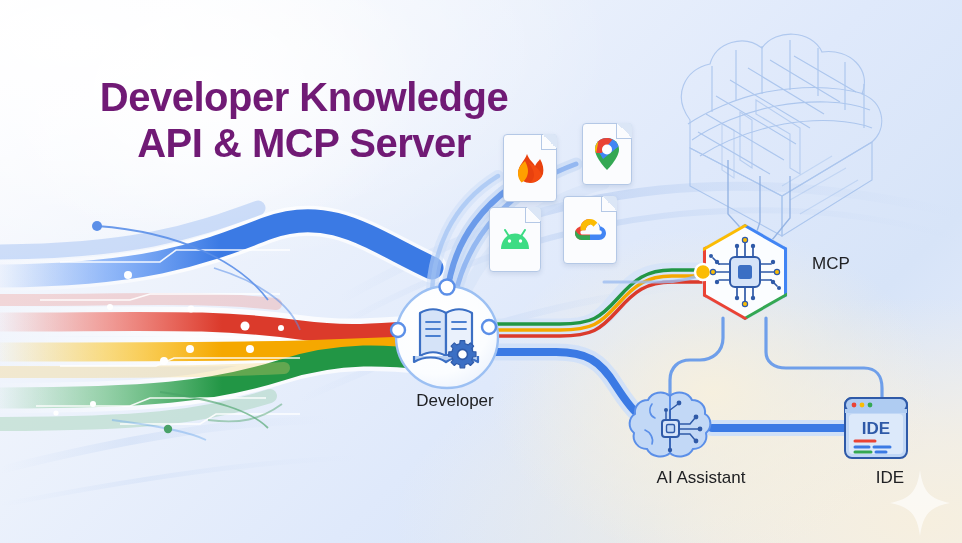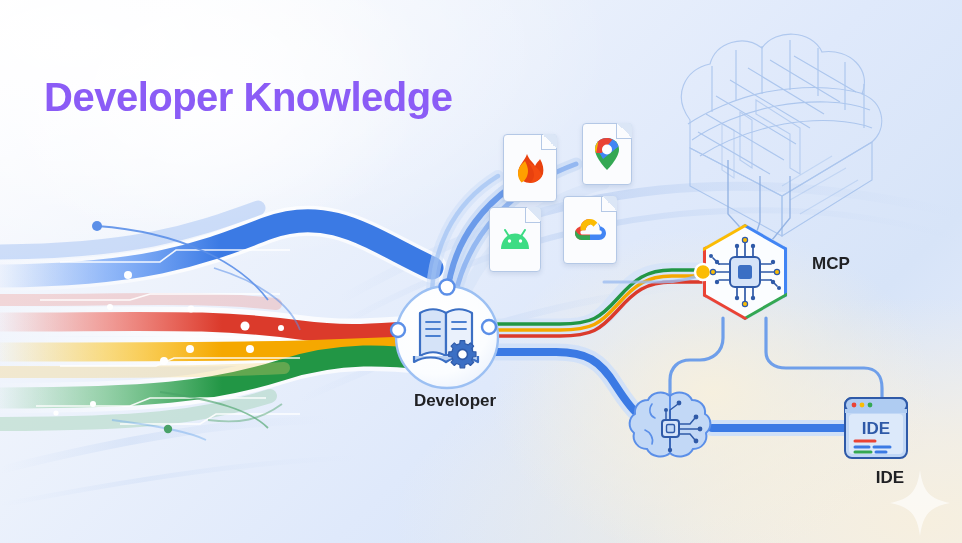--- a/index.html
+++ b/index.html
@@ -19,25 +19,25 @@
   }
   .bg-warm{position:absolute;right:-60px;bottom:-80px;width:620px;height:460px;
     background:radial-gradient(closest-side, rgba(247,240,222,0.95), rgba(247,240,222,0.0) 72%);}
   .bg-cool-tl{position:absolute;left:-120px;top:-140px;width:640px;height:460px;
     background:radial-gradient(closest-side, rgba(255,255,255,0.95), rgba(255,255,255,0.0) 70%);}
 
   svg.layer{position:absolute;left:0;top:0;width:962px;height:543px;overflow:visible;}
 
   
   .headline{position:absolute;left:44px;top:74px;width:520px;
-    font-size:40px;line-height:1.16;font-weight:700;color:#8b5cf6;letter-spacing:-0.5px;}
+    font-size:40px;line-height:1.16;font-weight:700;color:#701a75;letter-spacing:-0.5px;text-align:center;}
   .headline .l2{display:block;}
 
   
-  .label{position:absolute;text-align:center;color:#202124;font-weight:700;}
+  .label{position:absolute;text-align:center;color:#202124;font-weight:400;}
   .label.api{left:340px;top:390px;width:230px;font-size:17px;line-height:1.32;text-align:center;}
   .label.mcp{left:812px;top:253px;width:130px;font-size:17px;line-height:1.34;text-align:left;}
   .label.ai{left:616px;top:468px;width:170px;font-size:17px;}
   .label.ide{left:820px;top:468px;width:140px;font-size:17px;}
 
   
   .doccard{position:absolute;background:#fbfcfe;border:1.4px solid #b4c8e6;border-radius:4px;
     box-shadow:0 2px 5px rgba(40,70,120,0.13);display:flex;align-items:center;justify-content:center;}
   .doccard .fold{position:absolute;right:-1px;top:-1px;width:15px;height:15px;
     background:linear-gradient(225deg,#dbe6f6 0 50%, transparent 50%);
@@ -405,26 +405,28 @@
     </g>
   </svg>
 
   <svg class="layer" viewBox="0 0 962 543">
     <path d="M920 470 C 923 492 930 499 950 503 C 930 507 923 514 920 536
              C 917 514 910 507 890 503 C 910 499 917 492 920 470 Z" fill="#ffffff" opacity=".62"></path>
   </svg>
 
   <div class="headline">
     <span>Developer Knowledge</span>
+    <span class="l2">API &amp; MCP Server</span>
   </div>
 
   <div class="label api">
     <div>Developer</div>
   </div>
 
   <div class="label mcp">
     <div>MCP</div>
   </div>
 
+  <div class="label ai">AI Assistant</div>
 
   <div class="label ide">IDE</div>
 
 </div>
 
 </body></html>

